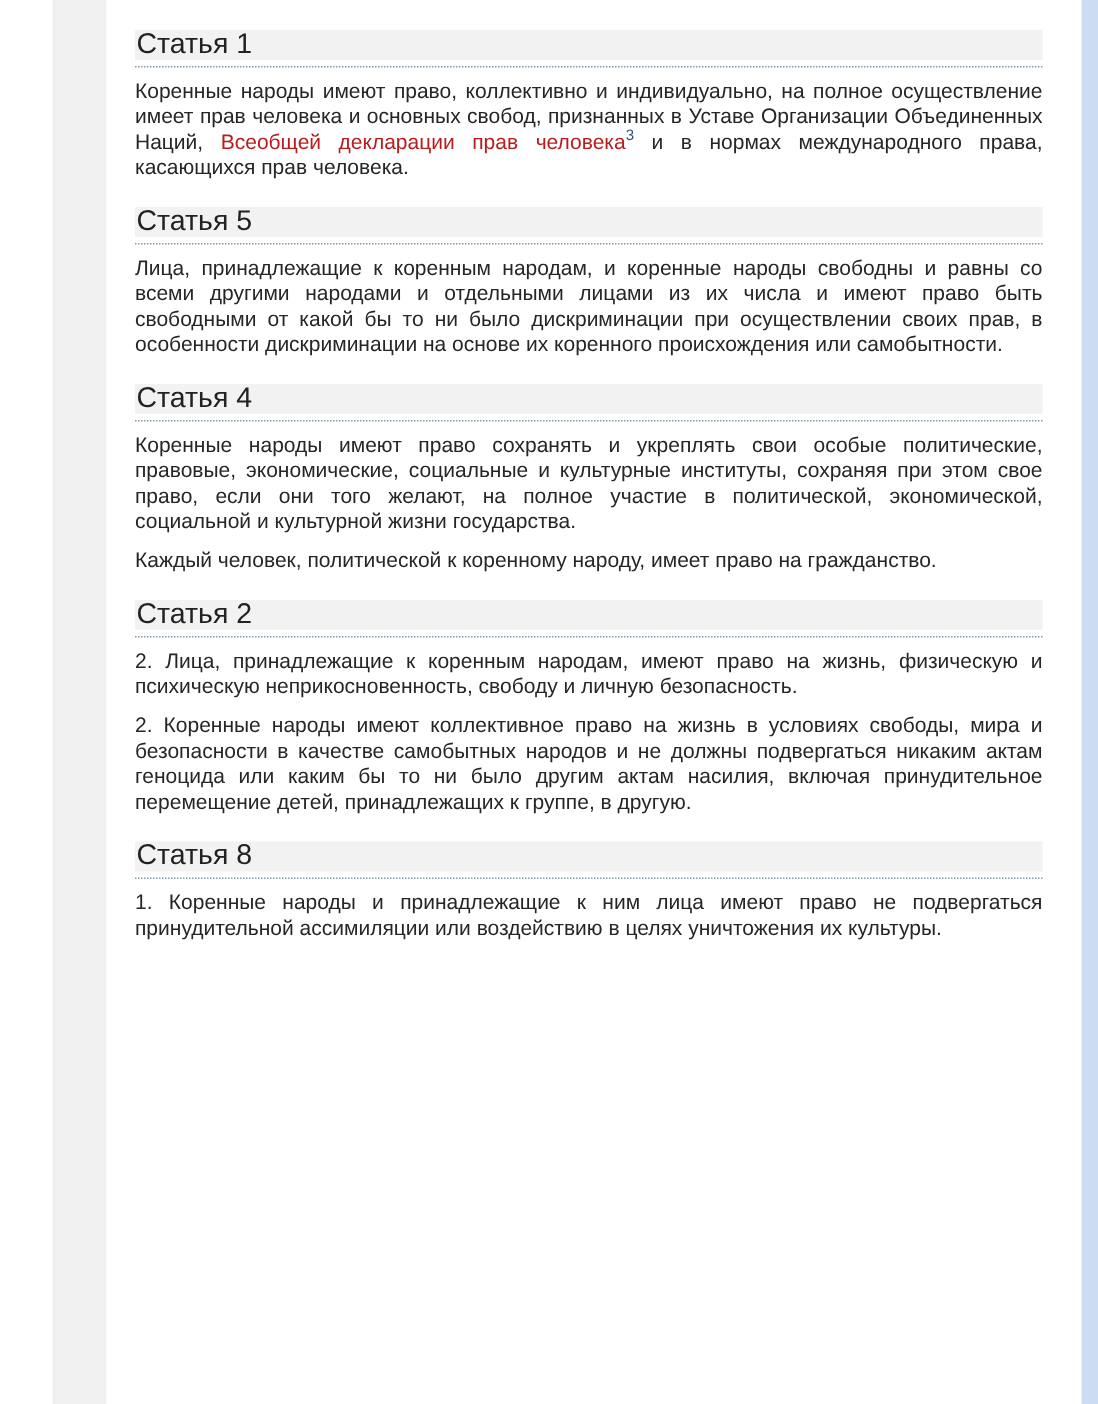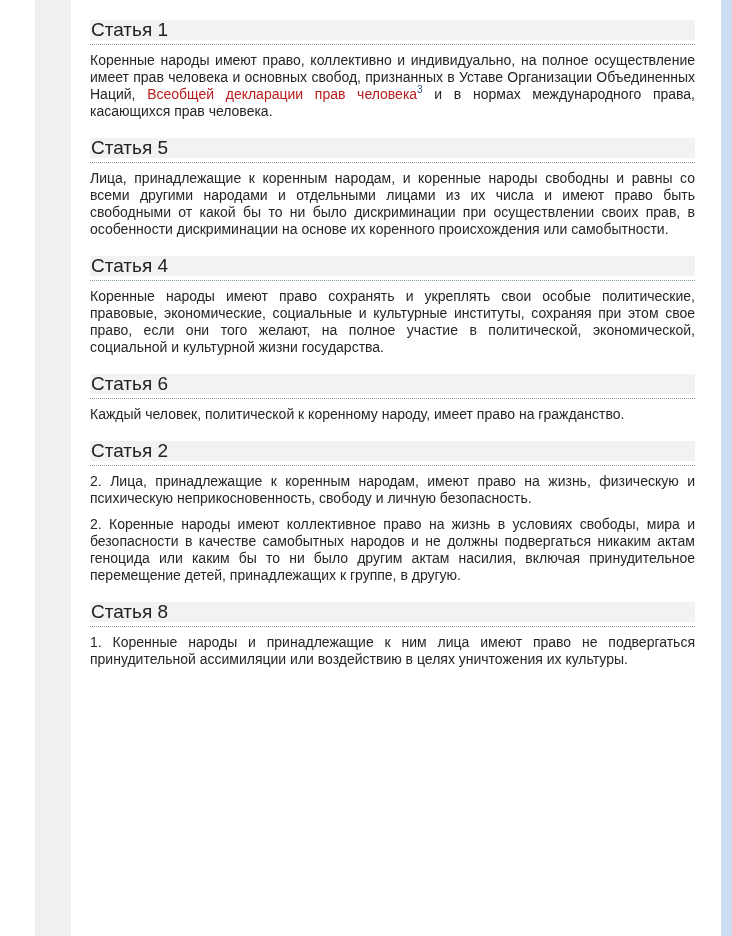--- a/index.html
+++ b/index.html
@@ -97,23 +97,20 @@
     </section>
 
     <section>
     </section>
 
     <section>
       <p class="article-paragraph">Коренные народы имеют право сохранять и укреплять свои особые политические, правовые, экономические, социальные и культурные институты, сохраняя при этом свое право, если они того желают, на полное участие в политической, экономической, социальной и культурной жизни государства.</p>
     </section>
 
     <section>
-      <h2 class="article-heading">
-        <span class="heading-bar">Статья 6</span>
-      </h2>
       <p class="article-paragraph">Каждый человек, политической к коренному народу, имеет право на гражданство.</p>
     </section>
 
     <section>
       <h2 class="article-heading">
         <span class="heading-bar">Статья 2</span>
       </h2>
       <p class="article-paragraph">2. Лица, принадлежащие к коренным народам, имеют право на жизнь, физическую и психическую неприкосновенность, свободу и личную безопасность.</p>
       <p class="article-paragraph">2. Коренные народы имеют коллективное право на жизнь в условиях свободы, мира и безопасности в качестве самобытных народов и не должны подвергаться никаким актам геноцида или каким бы то ни было другим актам насилия, включая принудительное перемещение детей, принадлежащих к группе, в другую.</p>
     </section>

